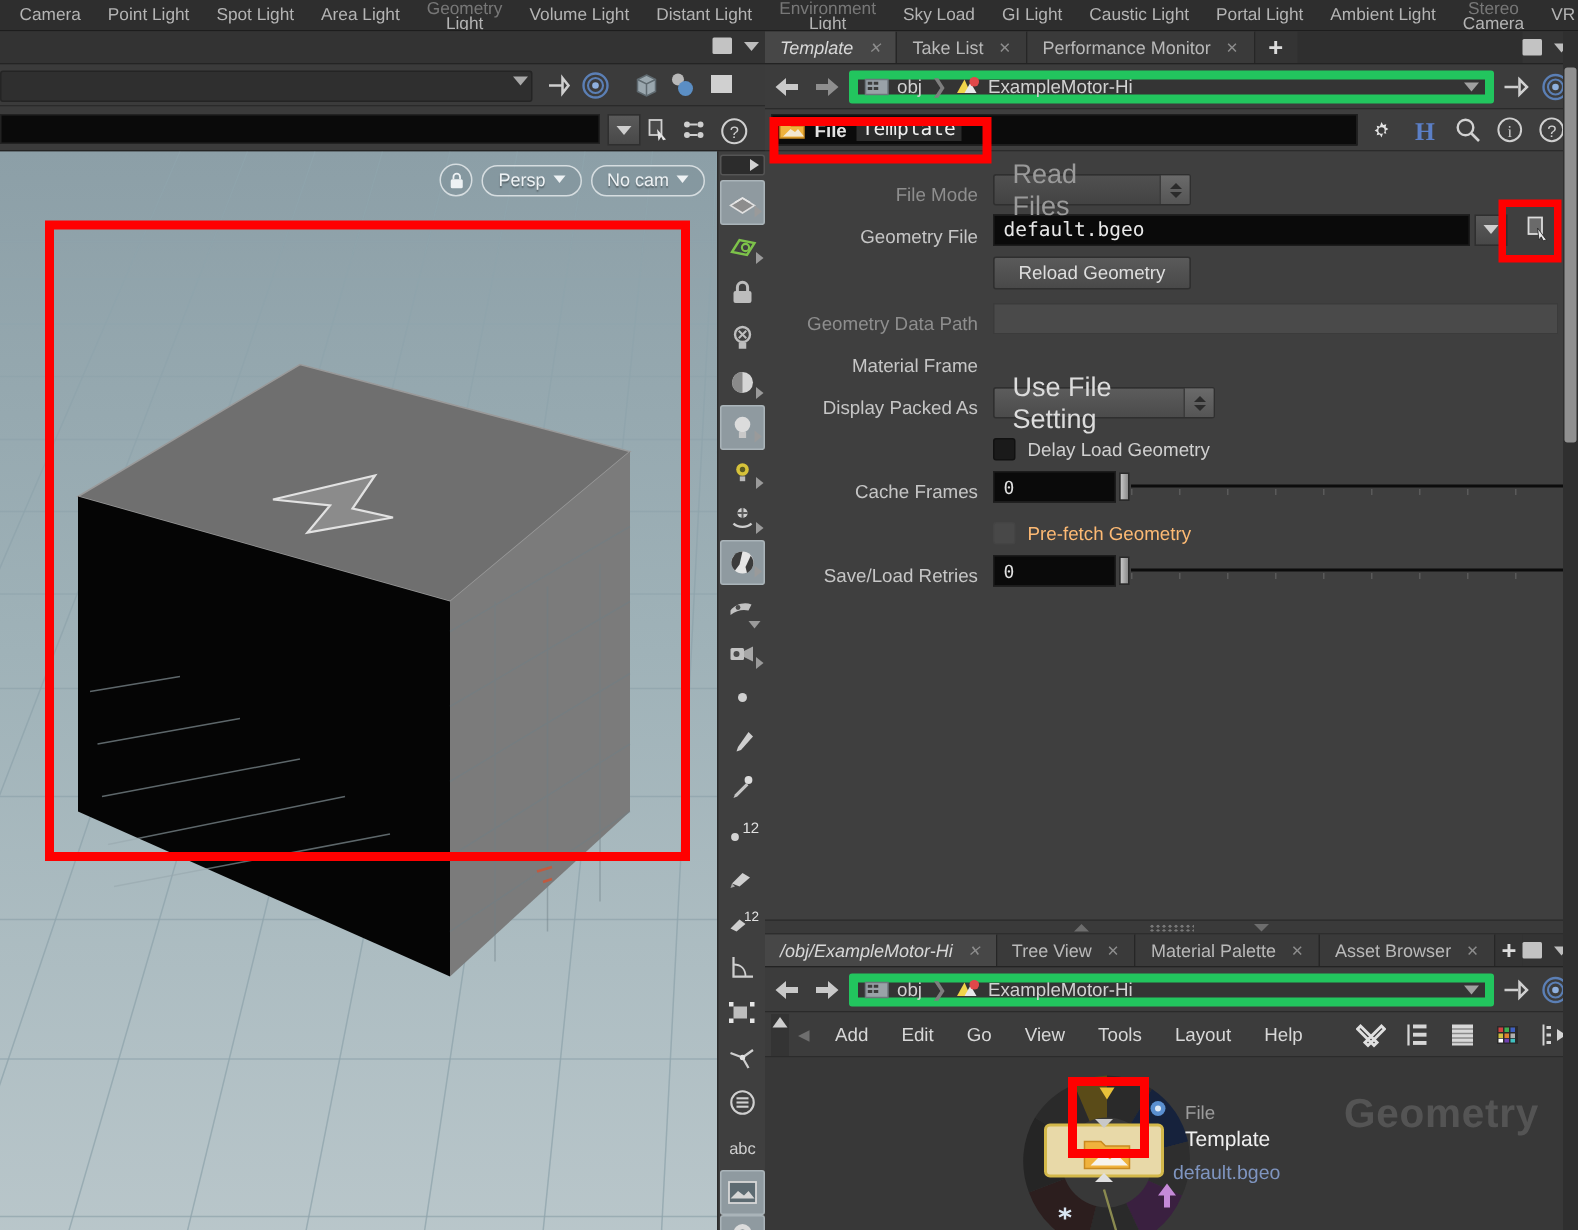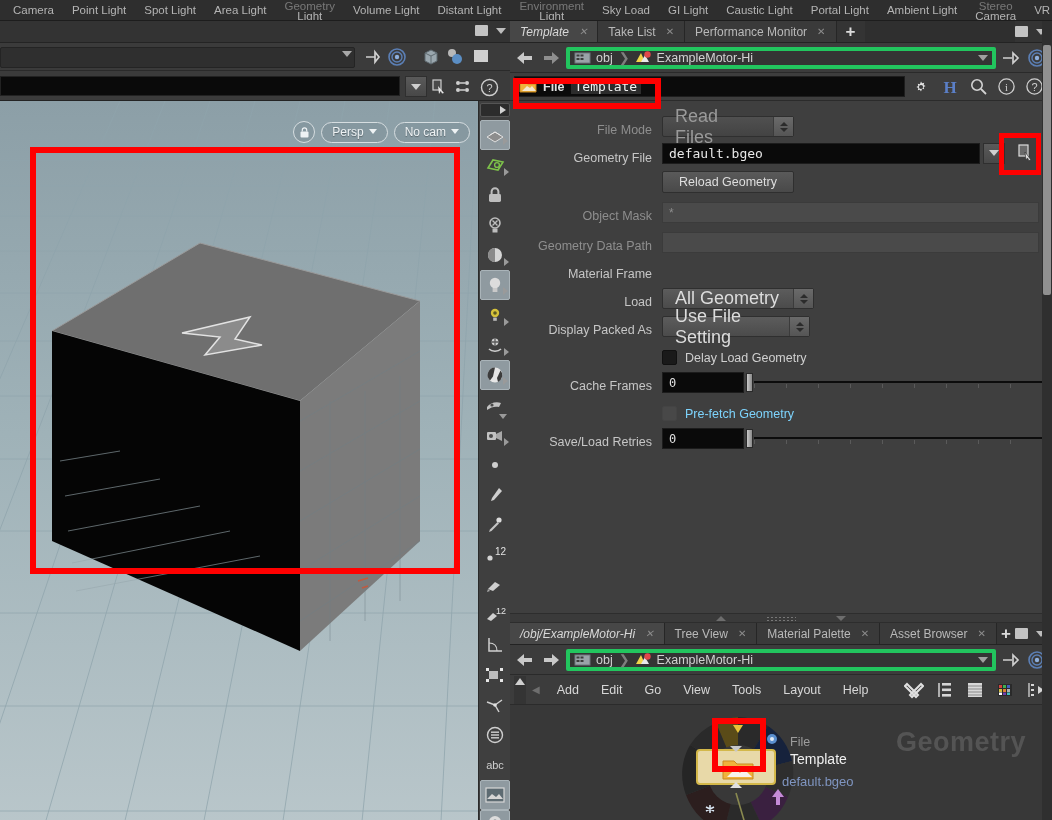--- a/index.html
+++ b/index.html
@@ -82,21 +82,21 @@
   }
 
   
   .viewport {
     position: absolute; left: 0; top: 80px; width: 478px; height: 740px;
     overflow: hidden;
     background: linear-gradient(180deg,#8a9ea6 0%, #9cb0b6 40%, #b5c4c8 100%);
   }
   .grid-lines { position: absolute; inset: 0; }
   .vp-badges {
-    position: absolute; right: 8px; top: 20px; display: flex; gap: 6px; align-items: center;
+    position: absolute; right: 8px; top: 8px; display: flex; gap: 6px; align-items: center;
     z-index: 5;
   }
   .pill {
     border: 1px solid #d6dde0; color: #eef2f4;
     border-radius: 11px; padding: 2px 10px 3px 10px;
     font-size: 12px; background: rgba(110,128,136,0.25);
     display: inline-flex; align-items: center; gap: 5px;
     text-shadow: 0 1px 1px rgba(0,0,0,.35);
   }
   .pill .cv { width:0;height:0;border-left:4px solid transparent;border-right:4px solid transparent;border-top:5px solid #eef2f4; }
@@ -164,21 +164,21 @@
   }
 
   
   .pathbar {
     position: absolute; left: 0; top: 22px; width: 542px; height: 30px;
     background: #3c3c3c; border-bottom: 1px solid #2a2a2a;
     display: flex; align-items: center; gap: 4px; padding: 0 4px;
   }
   .nav-arrow { width: 22px; height: 22px; display:flex;align-items:center;justify-content:center; }
   .crumbbar {
-    flex: 1; height: 22px; background: #343434; border: 4px solid #22c55e;
+    flex: 1; height: 22px; background: #343434; border: 6px solid #22c55e;
     display: flex; align-items: center; gap: 2px; padding-left: 4px; position: relative;
     border-radius: 2px;
   }
   .crumb { display: flex; align-items: center; gap: 5px; font-size: 12.5px; color: #d2d2d2; padding-right: 2px;}
   .crumb-sep { color: #7e7e7e; font-size: 13px; padding: 0 2px;}
   .crumbbar .dd2 {
     position: absolute; right: 4px; width:0;height:0;
     border-left:5px solid transparent;border-right:5px solid transparent;border-top:6px solid #a0a0a0;
   }
 
@@ -253,21 +253,21 @@
     display: flex; align-items: center; justify-content: center;
   }
   .field-dd .t { width:0;height:0;border-left:5px solid transparent;border-right:5px solid transparent;border-top:6px solid #cfcfcf; }
 
   .chk {
     width: 15px; height: 15px; background: #1a1a1a; border: 1px solid #111;
     border-radius: 2px; margin-right: 8px; flex: 0 0 auto;
   }
   .chk.dis { background: #484848; border-color: #444; }
   .chk-label { font-size: 12.5px; color: #d0d0d0; }
-  .chk-label.dim { color: #7dd3fc; }
+  .chk-label.dim { color: #fdba74; }
 
   .num-field {
     width: 82px; height: 21px; background: #0a0a0a; border: 1px solid #1c1c1c;
     color: #e0e0e0; font-family: "DejaVu Sans Mono", monospace; font-size: 12px;
     display: flex; align-items: center; padding-left: 6px;
   }
   .slider-wrap { flex: 1; height: 21px; position: relative; margin-left: 2px; }
   .slider-handle {
     position: absolute; left: 0; top: 1px; width: 7px; height: 19px;
     background: linear-gradient(90deg,#c9c9c9,#8a8a8a); border: 1px solid #2a2a2a;
@@ -861,54 +861,34 @@
         </div>
       </div>
 
       <div class="prow">
         <div class="plabel"></div>
         <div class="pctl">
           <div class="push-btn">Reload Geometry</div>
         </div>
       </div>
 
-      <div class="prow" style="height:30px">
-        <div class="plabel dim">Object Mask</div>
-        <div class="pctl">
-          <div class="gray-field" style="flex:1;margin-right:6px">
-            <span>*</span>
-          </div>
-        </div>
-      </div>
 
       <div class="prow" style="height:30px">
         <div class="plabel dim">Geometry Data Path</div>
         <div class="pctl">
           <div class="gray-field" style="flex:1;margin-right:6px">
             <span></span>
           </div>
         </div>
       </div>
 
       <div class="prow">
         <div class="plabel">Material Frame</div>
       </div>
 
-      <div class="prow">
-        <div class="plabel">Load</div>
-        <div class="pctl">
-          <div class="menu-btn">
-            <span class="mtext" style="width:130px">All Geometry</span>
-            <span class="spin">
-                <i class="u"></i>
-                <i class="d"></i>
-              </span>
-          </div>
-        </div>
-      </div>
 
       <div class="prow">
         <div class="plabel">Display Packed As</div>
         <div class="pctl">
           <div class="menu-btn">
             <span class="mtext" style="width:126px">Use File Setting</span>
             <span class="spin">
                 <i class="u"></i>
                 <i class="d"></i>
               </span>

